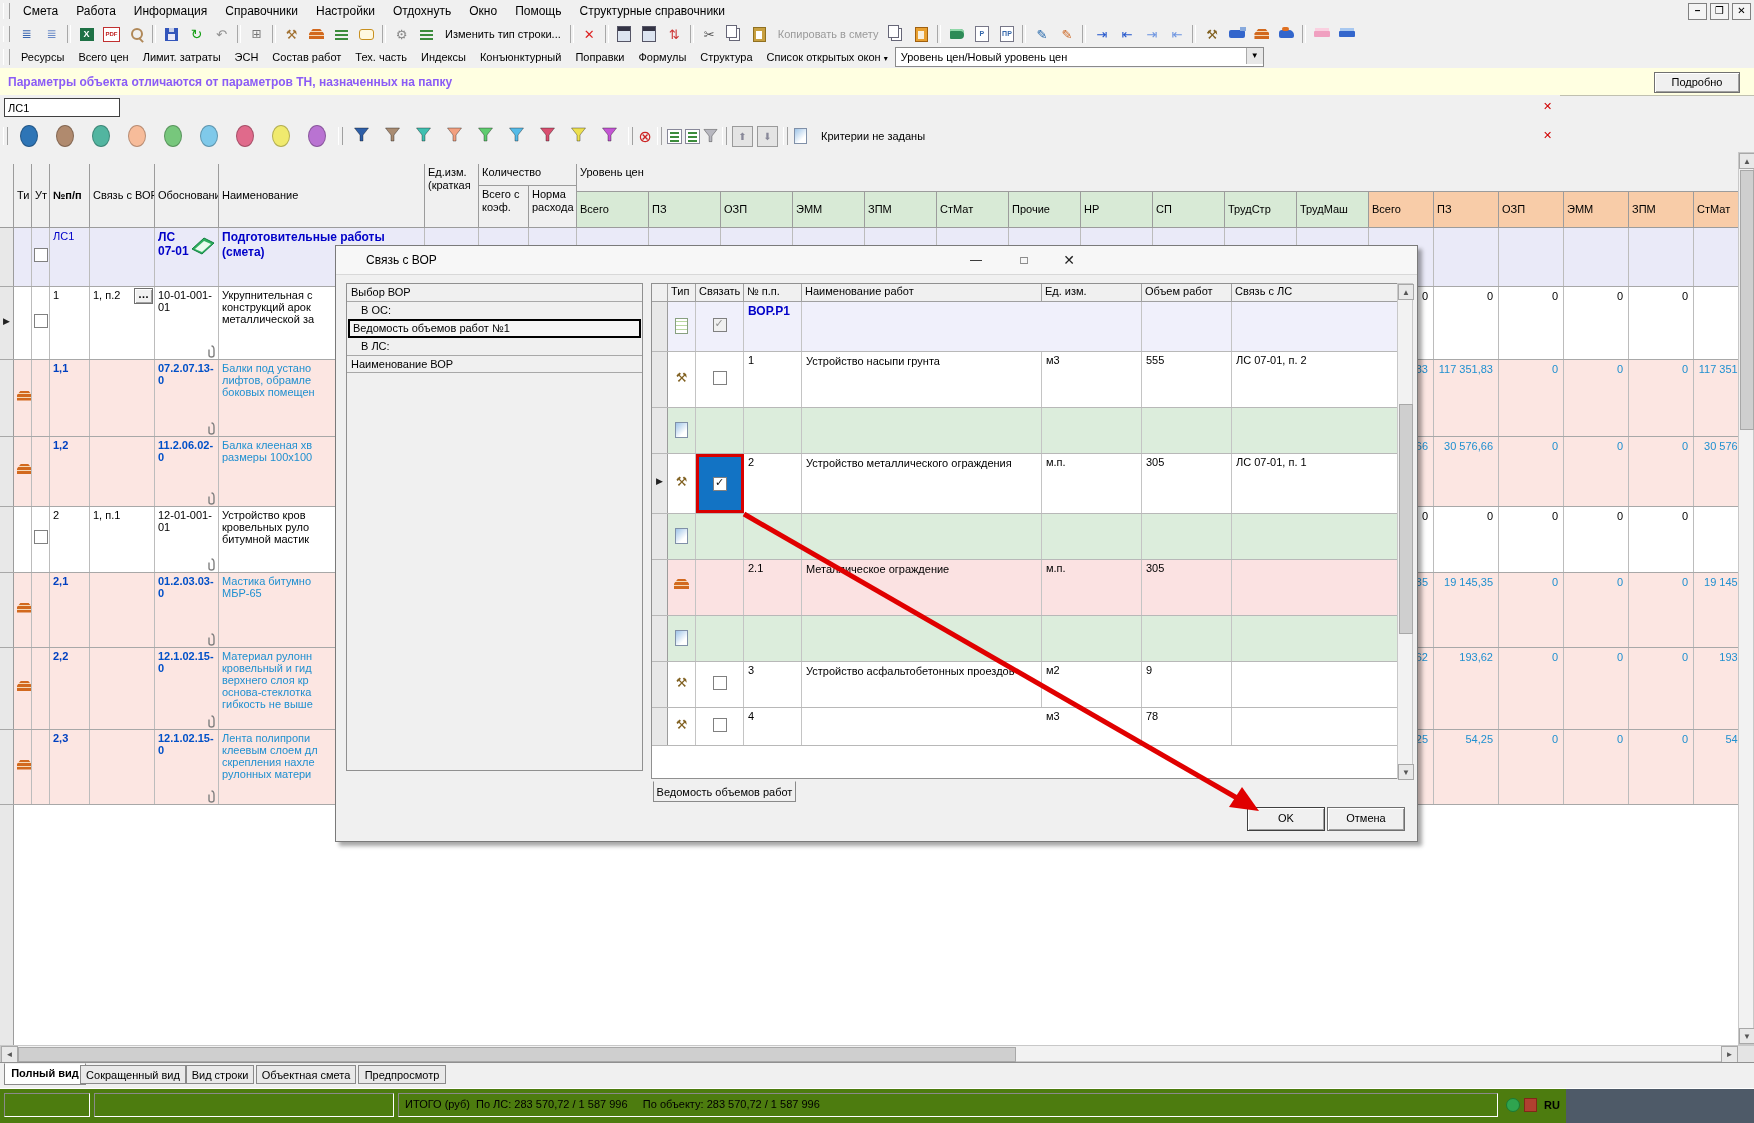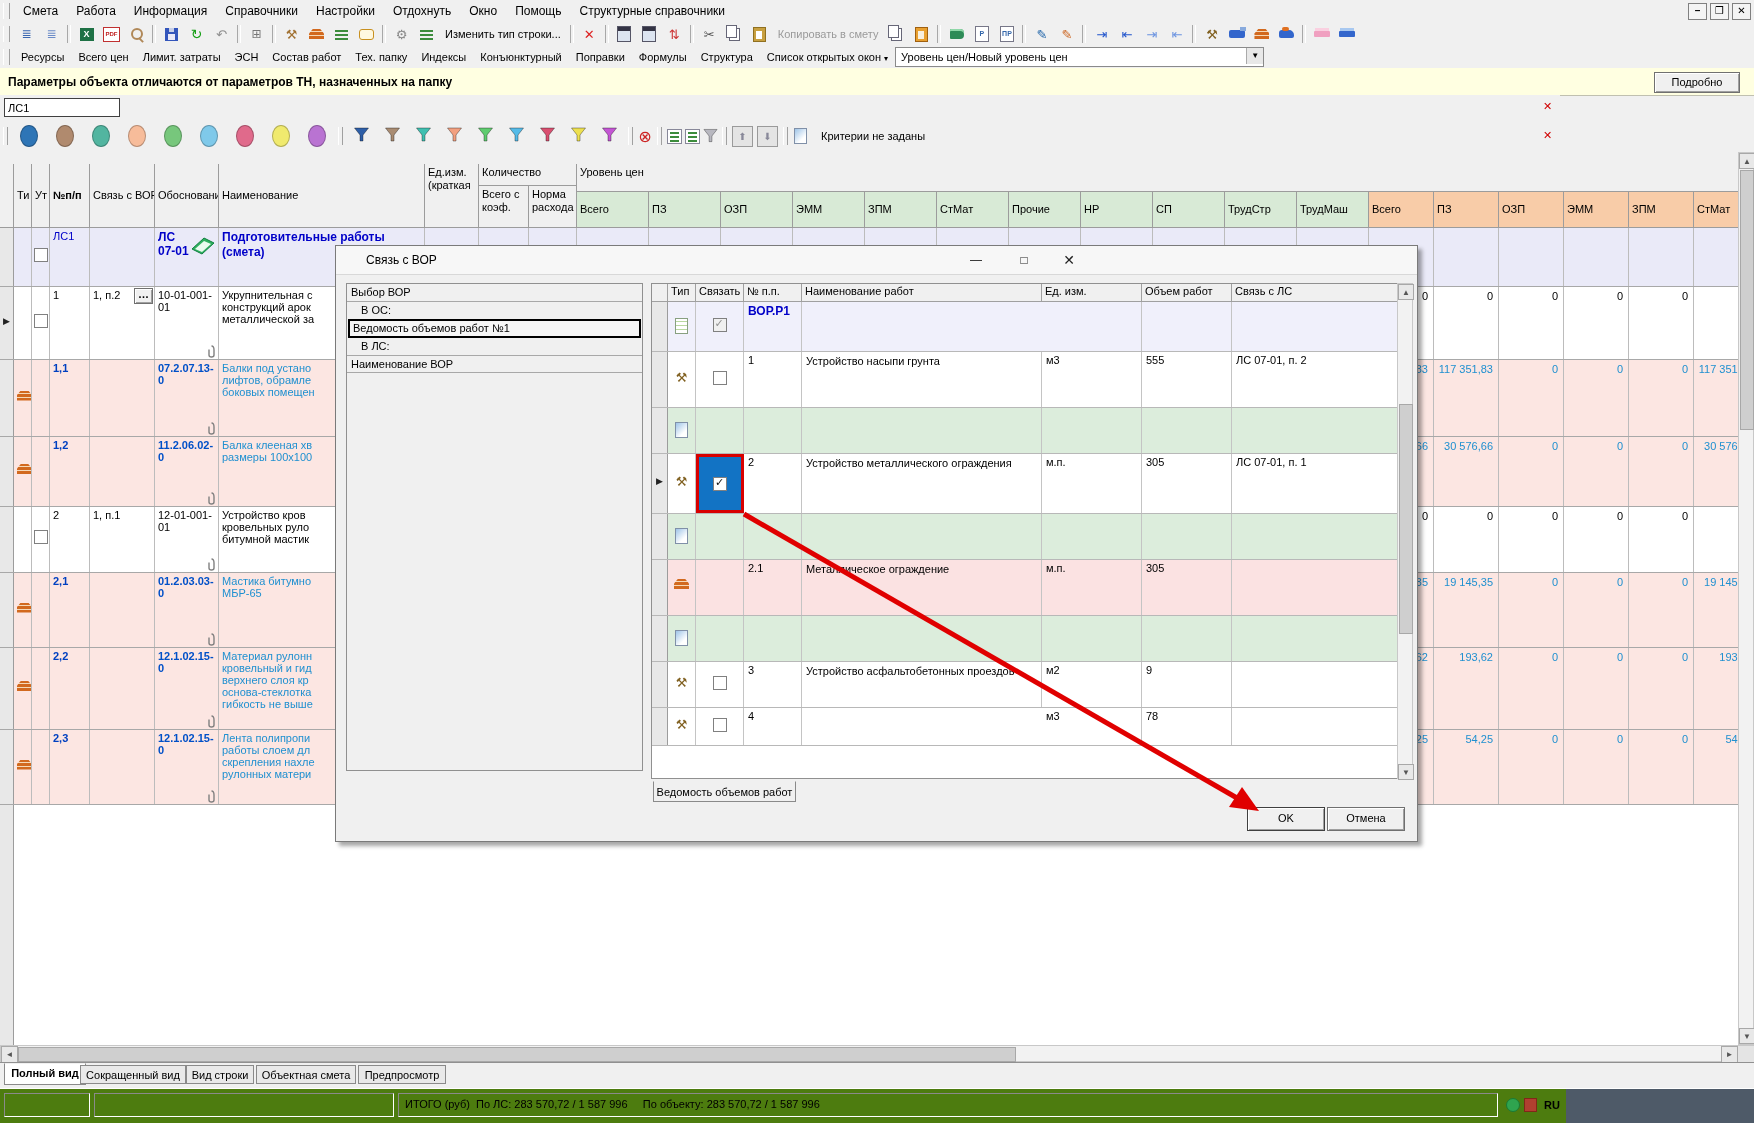--- a/index.html
+++ b/index.html
@@ -16,21 +16,21 @@
   #toolbar1{position:absolute;left:0;top:22px;width:1754px;height:24px;background:#F0F0F0;border-bottom:1px solid #D0D0D0;display:flex;align-items:center;}
   .tbtn{width:23px;height:22px;display:flex;align-items:center;justify-content:center;border:1px solid transparent;}
   .tsep{width:2px;height:18px;margin:0 3px;border-left:1px solid #A8A8A8;border-right:1px solid #fff;}
   .tlabel{padding:0 6px;white-space:nowrap;}
   .tlabel.dis{color:#9A9A9A;}
   #toolbar2{position:absolute;left:0;top:46px;width:1754px;height:22px;background:#F0F0F0;border-bottom:3px solid #ec4899;display:flex;align-items:center;}
   .t2btn{padding:3px 7px;white-space:nowrap;cursor:default;}
   .combo{height:18px;background:#fff;border:1px solid #8A8A8A;display:flex;align-items:center;padding-left:5px;position:relative;width:362px;}
   .combo .arr{position:absolute;right:0;top:0;width:16px;height:16px;background:#E8E8E8;border-left:1px solid #AAA;text-align:center;font-size:8px;line-height:16px;}
   #infobar{position:absolute;left:0;top:68px;width:1754px;height:27px;background:#FFFFE1;border-bottom:1px solid #C0C0B0;display:flex;align-items:center;}
-  #infobar .msg{color:#000000;font-weight:bold;font-size:12px;margin-left:8px;}
+  #infobar .msg{color:#8b5cf6;font-weight:bold;font-size:12px;margin-left:8px;}
   .btn{background:#F0F0F0;border:1px solid #707070;box-shadow:inset 1px 1px 0 #fff, inset -1px -1px 0 #A0A0A0;text-align:center;}
   #details-btn{position:absolute;right:14px;top:4px;width:84px;height:19px;line-height:18px;}
   
   #lsrow{position:absolute;left:0;top:95px;width:1560px;height:25px;background:#F0F0F0;border-bottom:1px solid #C8C8C8;}
   #lsinput{position:absolute;left:4px;top:3px;width:108px;height:15px;border:1px solid #404040;font-family:inherit;font-size:11px;padding:1px 3px;}
   .panelx{position:absolute;top:4px;width:15px;height:15px;color:#D00000;font-weight:bold;font-size:11px;text-align:center;line-height:15px;}
   #filterrow{position:absolute;left:0;top:120px;width:1560px;height:32px;background:#F0F0F0;border-bottom:1px solid #B8B8B8;display:flex;align-items:center;}
   .fcirc{width:16px;height:20px;border-radius:50%;margin:0 9px;flex:none;border:1px solid rgba(0,0,0,.25);}
   .ffun{margin:0 7px;flex:none;}
   .fsmall{width:18px;height:18px;display:flex;align-items:center;justify-content:center;flex:none;}
@@ -276,21 +276,21 @@
         <span class="ic-book ic-book-blue" style="display: inline-block;"></span>
       </div>
     </div>
   <div id="toolbar2">
       <div class="grip"></div>
       <div class="t2btn">Ресурсы</div>
       <div class="t2btn">Всего цен</div>
       <div class="t2btn">Лимит. затраты</div>
       <div class="t2btn">ЭСН</div>
       <div class="t2btn">Состав работ</div>
-      <div class="t2btn">Тех. папку</div>
+      <div class="t2btn">Тех. часть</div>
       <div class="t2btn">Индексы</div>
       <div class="t2btn">Конъюнктурный</div>
       <div class="t2btn">Поправки</div>
       <div class="t2btn">Формулы</div>
       <div class="t2btn">Структура</div>
       <div class="t2btn">Список открытых окон <span style="font-size: 8px;">▾</span></div>
       <div class="combo">Уровень цен/Новый уровень цен<div class="arr">▼</div></div>
     </div>
 
   <div id="infobar">
@@ -655,21 +655,21 @@
           <div class="mcell" style="position: absolute; left: 0px; width: 14px; top: 0px; bottom: 0px; background: rgb(232, 232, 232); border-right: 1px solid rgb(156, 156, 156);"></div>
           <div class="mcell" style="position: absolute; left: 14px; width: 18px; top: 0px; bottom: 0px; padding-top: 29.5px;"><span class="ic-bricks" style="display: inline-block;"></span></div>
           <div class="mcell" style="position: absolute; left: 32px; width: 18px; top: 0px; bottom: 0px;"></div>
           <div class="mcell num-blue" style="position: absolute; left: 50px; width: 40px; top: 0px; bottom: 0px;">2,3</div>
           <div class="mcell" style="position: absolute; left: 90px; width: 65px; top: 0px; bottom: 0px;"></div>
           <div class="mcell code-mat" style="position: absolute; left: 155px; width: 64px; top: 0px; bottom: 0px;">12.1.02.15-0<svg width="9" height="13" class="pclip">
               <path d="M4.5 1 C7 1 7 3 7 5 L7 10 C7 11.5 5.5 12 4.5 12 C3.5 12 2 11.5 2 10 L2 4.5" fill="none" stroke="#808080" stroke-width="1.4"></path>
             </svg></div>
           <div class="mcell name-mat" style="position: absolute; left: 219px; width: 206px; top: 0px; bottom: 0px;">
             <div style="white-space: nowrap;">Лента полипропи</div>
-            <div style="white-space: nowrap;">работы слоем дл</div>
+            <div style="white-space: nowrap;">клеевым слоем дл</div>
             <div style="white-space: nowrap;">скрепления нахле</div>
             <div style="white-space: nowrap;">рулонных матери</div>
           </div>
           <div class="mcell" style="position: absolute; left: 425px; width: 54px; top: 0px; bottom: 0px;"></div>
           <div class="mcell" style="position: absolute; left: 479px; width: 50px; top: 0px; bottom: 0px;"></div>
           <div class="mcell" style="position: absolute; left: 529px; width: 48px; top: 0px; bottom: 0px;"></div>
           <div class="mcell" style="position: absolute; left: 577px; width: 72px; top: 0px; bottom: 0px;"></div>
           <div class="mcell" style="position: absolute; left: 649px; width: 72px; top: 0px; bottom: 0px;"></div>
           <div class="mcell" style="position: absolute; left: 721px; width: 72px; top: 0px; bottom: 0px;"></div>
           <div class="mcell" style="position: absolute; left: 793px; width: 72px; top: 0px; bottom: 0px;"></div>

